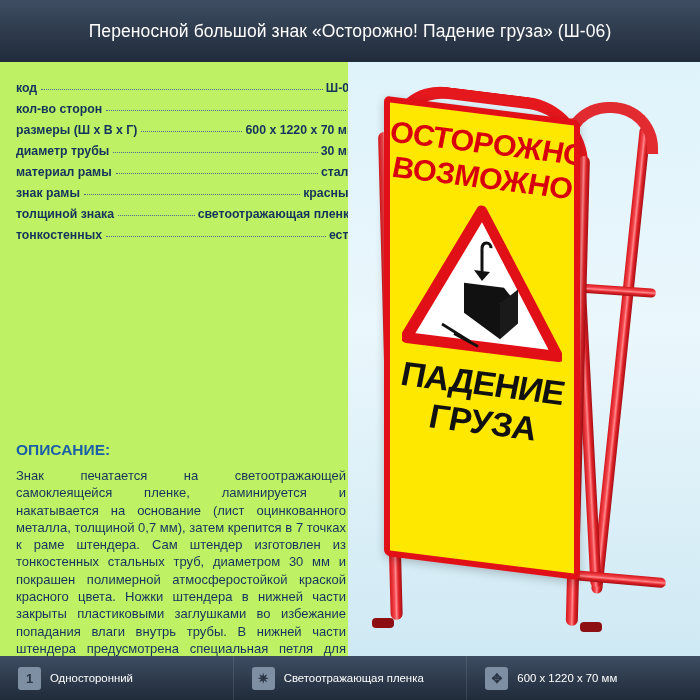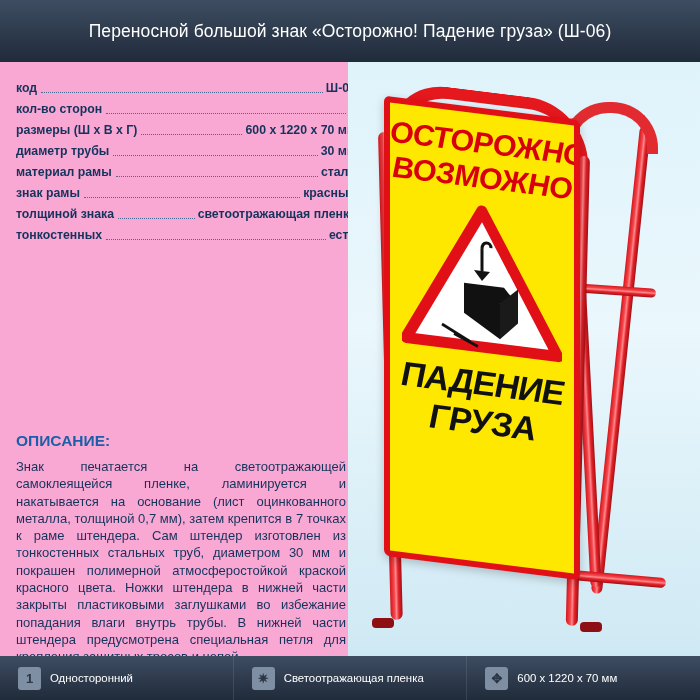--- a/index.html
+++ b/index.html
@@ -7,21 +7,21 @@
   body {
     width: 700px; height: 700px;
     font-family: "Liberation Sans", sans-serif;
     background: #ffffff;
     overflow: hidden;
     position: relative;
   }
   .page {
     width: 700px; height: 700px;
     position: relative;
-    background: #f9a8d4;
+    background: #bef264;
     border-radius: 12px;
   }
   
   .header {
     height: 62px;
     background: linear-gradient(to bottom, #3e4d61 0%, #2d3a4c 55%, #202b3a 100%);
     color: #ffffff;
     display: flex;
     align-items: center;
     justify-content: center;
@@ -49,21 +49,21 @@
   .section-title {
     color: #1b5fa8;
     font-size: 15.5px;
     font-weight: bold;
     letter-spacing: 0.3px;
     margin: 0 0 14px 0;
   }
   .specs { width: 100%; }
   .spec-row {
     display: flex;
-    align-items: flex-end;
+    align-items: flex-start;
     font-size: 12.3px;
     color: #14335c;
     font-weight: bold;
     margin-bottom: 7.5px;
     line-height: 1.1;
   }
   .spec-label { white-space: nowrap; }
   .spec-dots {
     flex: 1 1 auto;
     border-bottom: 1.3px dotted #4a6a94;
@@ -82,21 +82,21 @@
     font-size: 13px;
     color: #14335c;
     line-height: 1.33;
     text-align: justify;
     width: 330px;
     font-weight: normal;
   }
   .description-block {
     position: absolute;
     left: 16px;
-    top: 370px;
+    top: 379px;
     width: 340px;
   }
 
   
   .illustration {
     position: absolute;
     right: 0;
     top: 62px;
     width: 352px;
     height: 594px;

